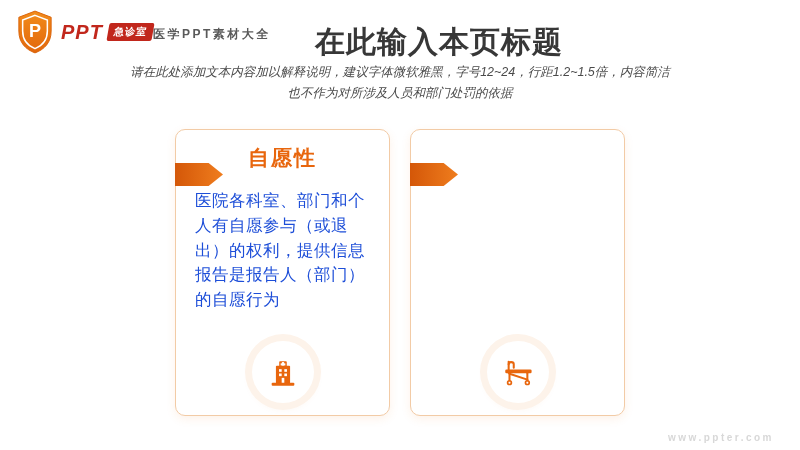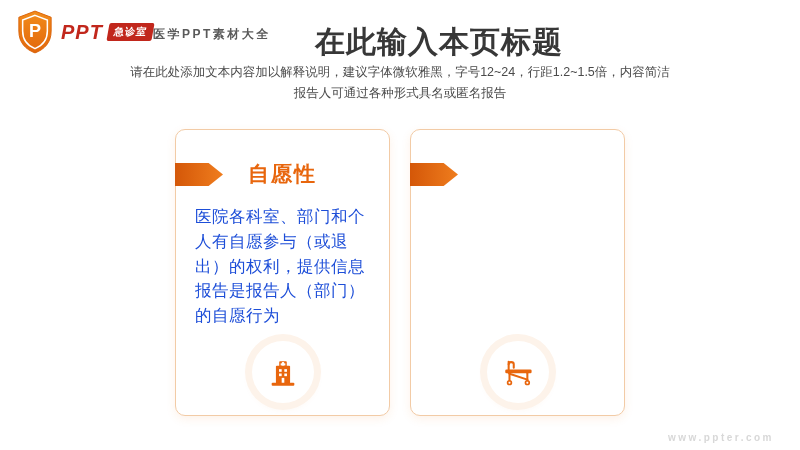--- a/index.html
+++ b/index.html
@@ -16,32 +16,32 @@
   .logo-text-col { display:flex; flex-direction:row; justify-content:center; }
   .logo-row1 { display:flex; align-items:center; gap:5px; }
   .logo-brand { font-size:20px; font-weight:bold; font-style:italic; color:#c1271c; letter-spacing:1px; line-height:1; }
   .logo-badge { background:#c1271c; color:#fff; font-size:10px; font-weight:bold; padding:2px 6px; transform:skewX(-10deg); border-radius:2px; letter-spacing:1px; }
   .logo-tagline { font-size:12px; color:#5a5a5a; letter-spacing:2.5px; margin-top:4px; font-weight:bold; }
 
   
   .page-title { position:absolute; top:22px; left:0; width:100%; text-align:center;
     font-size:30px; font-weight:bold; color:#373737; letter-spacing:1px;margin-left:39px; }
   .page-subtitle { position:absolute; top:62px; left:0; width:100%; text-align:center;
-    font-size:12.5px; color:#4a4a4a; line-height:1.7; }
+    font-size:12.5px; color:#4a4a4a; line-height:1.7;font-style:italic; }
 
   
   .cards { position:absolute; top:129px; left:0; width:100%;
     display:flex; justify-content:center; gap:20px; }
   .card { position:relative; width:215px; height:287px; background:#fff;
     border:1px solid #f2cba6; border-radius:10px;
     box-shadow:0 3px 10px rgba(232,130,40,0.10); }
   .card-arrow { position:absolute; left:-1px; top:33px; width:48px; height:23px;
     background:linear-gradient(90deg,#d45708,#ef7d1e);
     clip-path:polygon(0 0,70% 0,100% 50%,70% 100%,0 100%); }
-  .card-title { margin-top:30px; text-align:center; font-size:21px; font-weight:bold;
+  .card-title { margin-top:14px; text-align:center; font-size:21px; font-weight:bold;
     color:#e8660d; letter-spacing:2px; }
   .card-body { margin:16px 19px 0; font-size:16.5px; color:#1d4ed8; line-height:1.5;
     letter-spacing:0.5px; }
   .card-icon-circle { position:absolute; bottom:12px; left:50%; transform:translateX(-50%);
     width:62px; height:62px; border-radius:50%; background:#fff;
     box-shadow:0 0 0 7px #fdf3ea, 0 3px 9px rgba(220,130,50,0.18);
     display:flex; align-items:center; justify-content:center; }
   .card-icon-circle svg { width:34px; height:34px; display:block; }
 
   
@@ -70,21 +70,21 @@
         <span class="logo-brand">PPT</span>
         <span class="logo-badge">急诊室</span>
       </div>
       <div class="logo-tagline">医学PPT素材大全</div>
     </div>
   </div>
 
   <div class="page-title">在此输入本页标题</div>
   <div class="page-subtitle">
     <div>请在此处添加文本内容加以解释说明，建议字体微软雅黑，字号12~24，行距1.2~1.5倍，内容简洁</div>
-    <div>报告人可通过各种形式具名或匿名报告</div>
+    <div>也不作为对所涉及人员和部门处罚的依据</div>
   </div>
 
   <div class="cards">
 
     <div class="card">
       <div class="card-arrow"></div>
       <div class="card-title">自愿性</div>
       <div class="card-body">医院各科室、部门和个人有自愿参与（或退出）的权利，提供信息报告是报告人（部门）的自愿行为</div>
       <div class="card-icon-circle">
         <svg viewBox="0 0 36 36">

